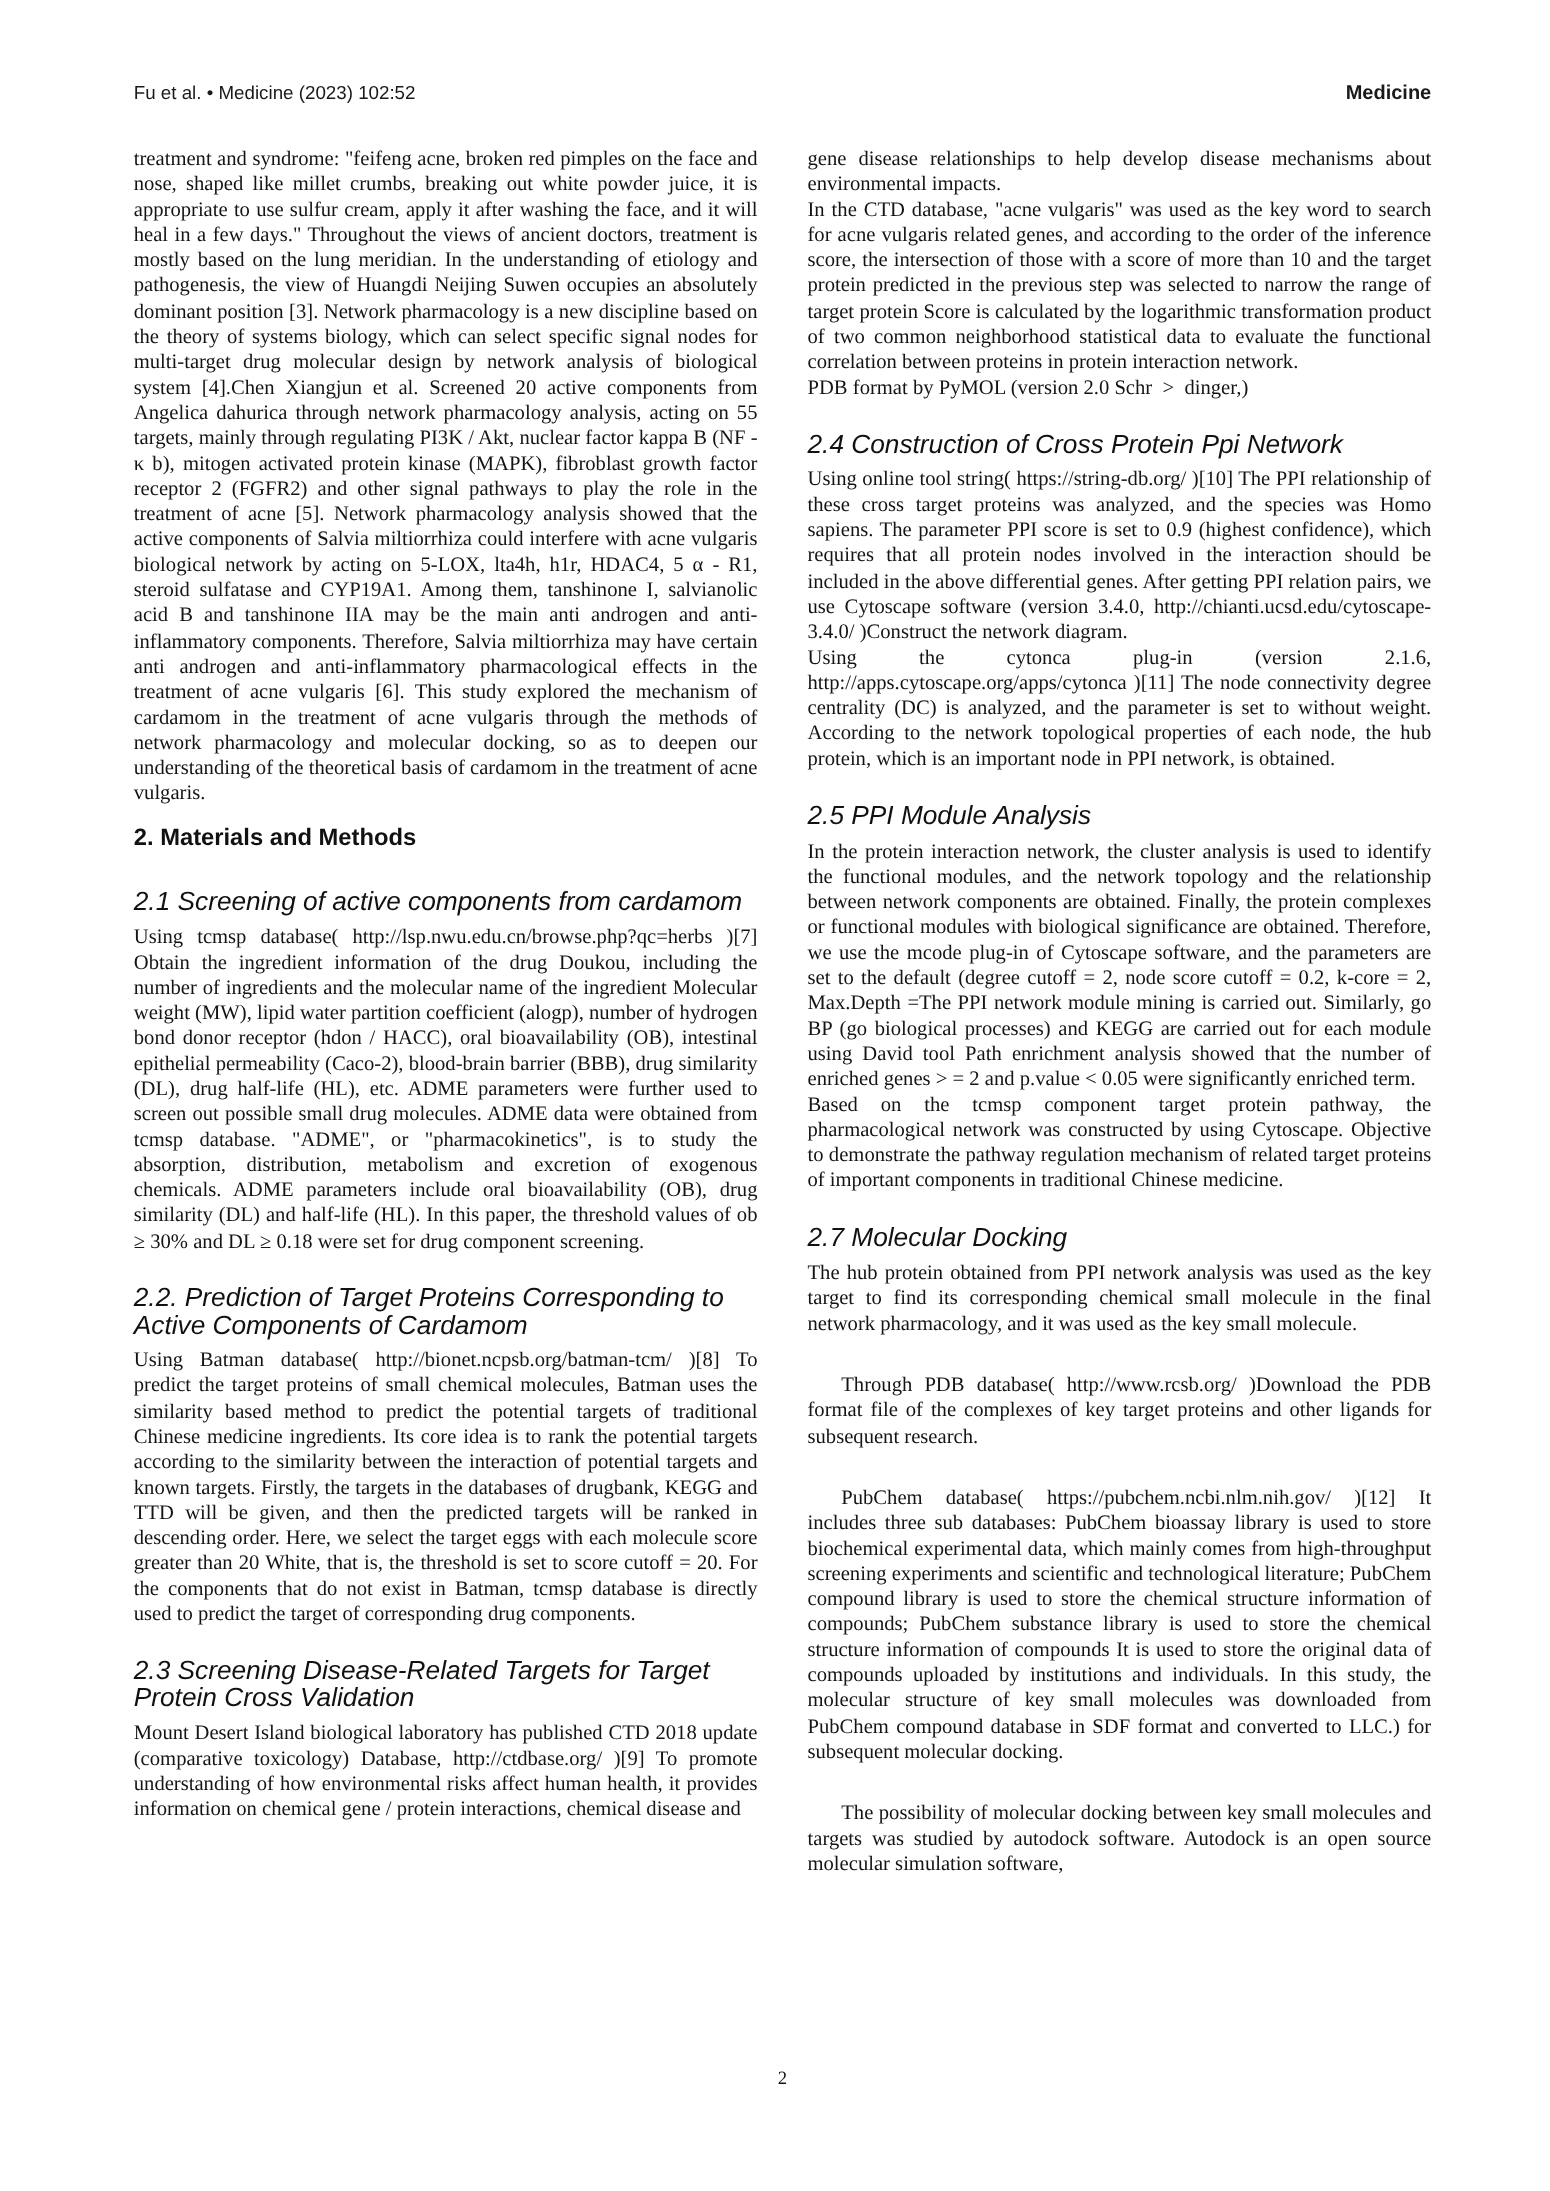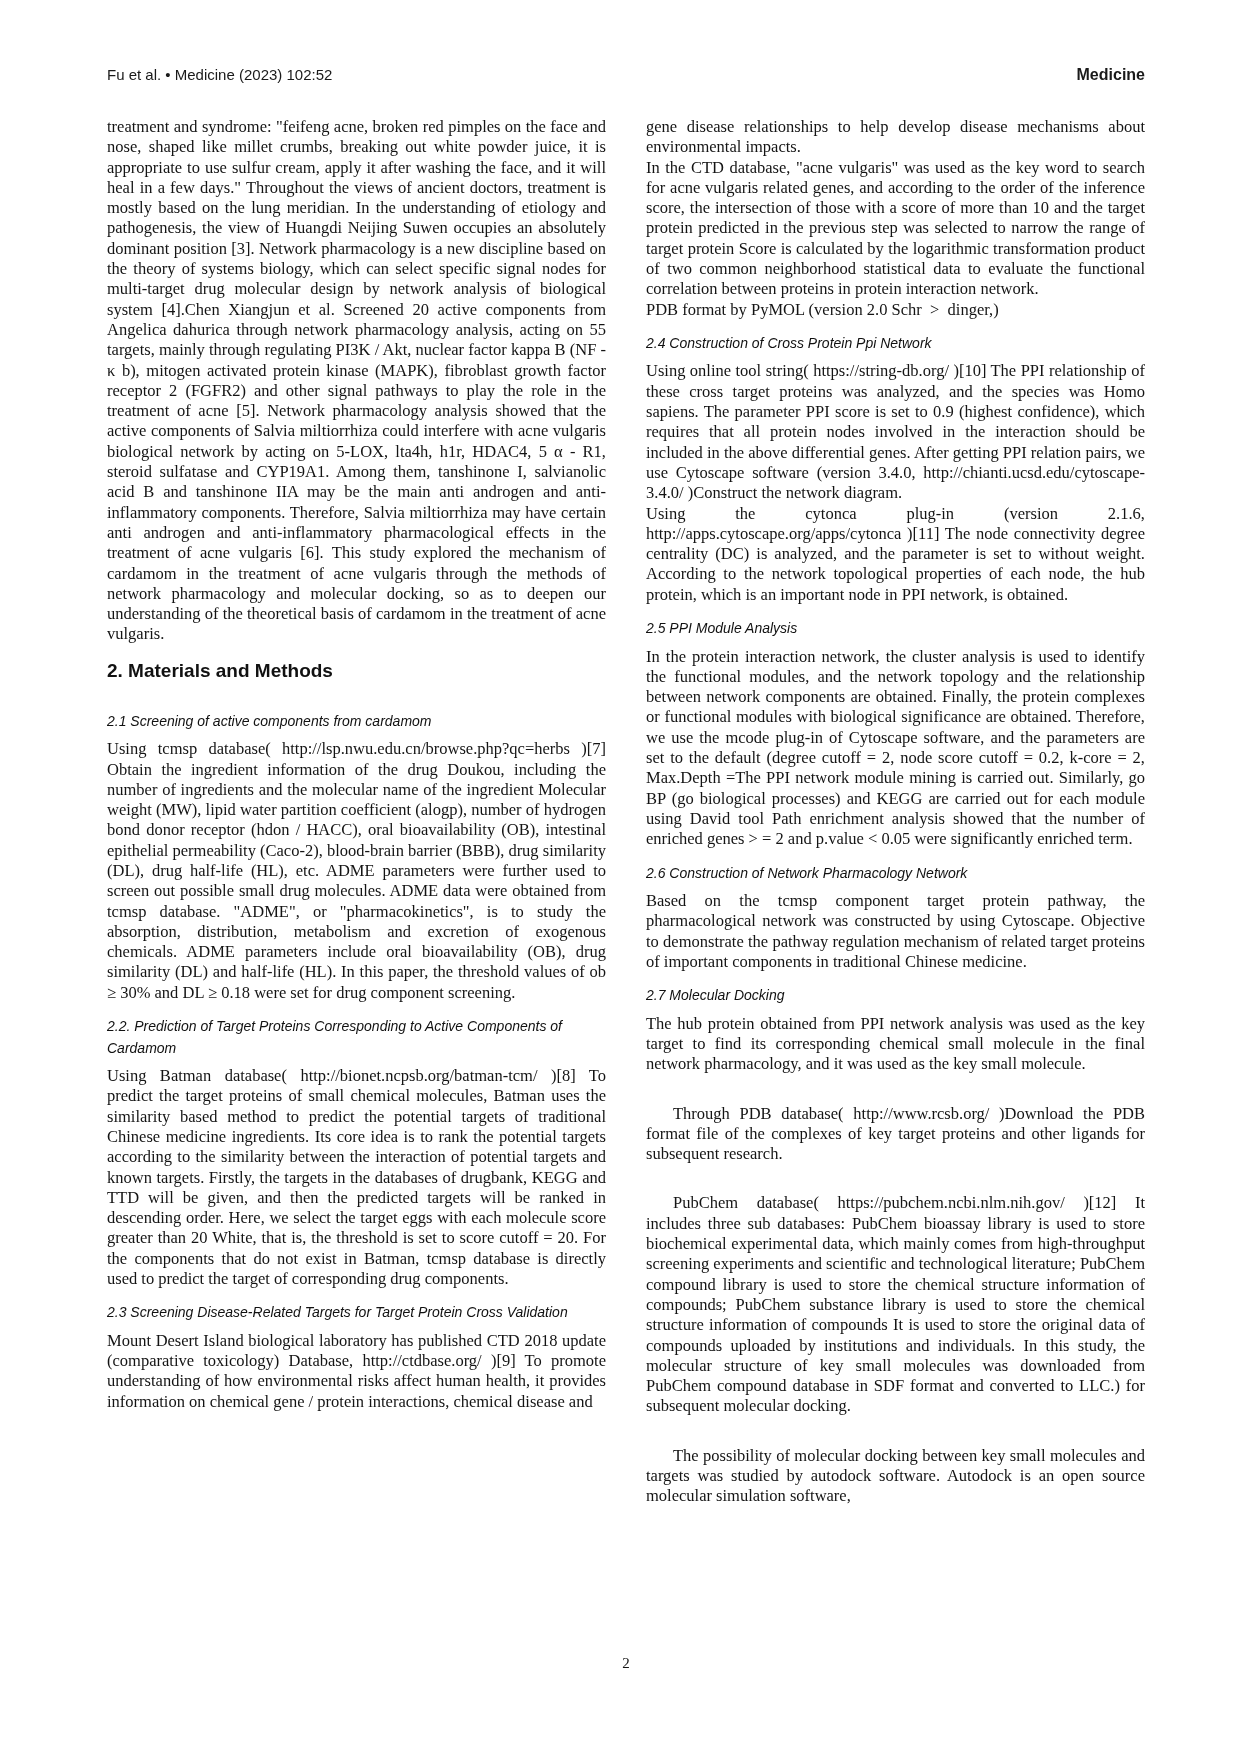--- a/index.html
+++ b/index.html
@@ -29,22 +29,22 @@
     text-align:justify; color:#141414;
   }
   .para.indent { text-indent:27px;margin-top:29px; }
   .section {
     font-family:"Liberation Sans",sans-serif;
     font-size:19px; font-weight:bold; color:#111;
     margin:14px 0 28px; line-height:24px;
   }
   .subsection {
     font-family:"Liberation Sans",sans-serif;
-    font-size:14px; font-style:italic; font-weight:normal; color:#111;
-    margin:13px 0 7px; line-height:21.5px;
+    font-size:21px; font-style:italic; font-weight:normal; color:#111;
+    margin:25px 0 7px; line-height:21.5px;
     text-align:left;
   }
   .page-footer {
     position:absolute; top:1655px; left:107px; right:95px;
     text-align:center; font-size:15px; color:#141414;
   }
 </style>
 </head>
 <body>
 
@@ -67,21 +67,20 @@
       </section>
     <section class="col" id="col-right">
         <p class="para">gene disease relationships to help develop disease mechanisms about environmental impacts.</p>
         <p class="para">In the CTD database, "acne vulgaris" was used as the key word to search for acne vulgaris related genes, and according to the order of the inference score, the intersection of those with a score of more than 10 and the target protein predicted in the previous step was selected to narrow the range of target protein Score is calculated by the logarithmic transformation product of two common neighborhood statistical data to evaluate the functional correlation between proteins in protein interaction network.</p>
         <p class="para">PDB format by PyMOL (version 2.0 Schr &nbsp;&gt;&nbsp; dinger,)</p>
         <h3 class="subsection">2.4 Construction of Cross Protein Ppi Network</h3>
         <p class="para">Using online tool string(&nbsp;https://string-db.org/&nbsp;)[10] The PPI relationship of these cross target proteins was analyzed, and the species was Homo sapiens. The parameter PPI score is set to 0.9 (highest confidence), which requires that all protein nodes involved in the interaction should be included in the above differential genes. After getting PPI relation pairs, we use Cytoscape software (version 3.4.0, http://chianti.ucsd.edu/cytoscape-3.4.0/&nbsp;)Construct the network diagram.</p>
         <p class="para">Using the cytonca plug-in (version 2.1.6, http://apps.cytoscape.org/apps/cytonca&nbsp;)[11] The node connectivity degree centrality (DC) is analyzed, and the parameter is set to without weight. According to the network topological properties of each node, the hub protein, which is an important node in PPI network, is obtained.</p>
         <h3 class="subsection">2.5 PPI Module Analysis</h3>
         <p class="para">In the protein interaction network, the cluster analysis is used to identify the functional modules, and the network topology and the relationship between network components are obtained. Finally, the protein complexes or functional modules with biological significance are obtained. Therefore, we use the mcode plug-in of Cytoscape software, and the parameters are set to the default (degree cutoff = 2, node score cutoff = 0.2, k-core = 2, Max.Depth =The PPI network module mining is carried out. Similarly, go BP (go biological processes) and KEGG are carried out for each module using David tool Path enrichment analysis showed that the number of enriched genes &gt; = 2 and p.value &lt; 0.05 were significantly enriched term.</p>
-        <h3 class="subsection">2.6 Construction of Network Pharmacology Network</h3>
         <p class="para">Based on the tcmsp component target protein pathway, the pharmacological network was constructed by using Cytoscape. Objective to demonstrate the pathway regulation mechanism of related target proteins of important components in traditional Chinese medicine.</p>
         <h3 class="subsection">2.7 Molecular Docking</h3>
         <p class="para">The hub protein obtained from PPI network analysis was used as the key target to find its corresponding chemical small molecule in the final network pharmacology, and it was used as the key small molecule.</p>
         <p class="para indent">Through PDB database(&nbsp;http://www.rcsb.org/&nbsp;)Download the PDB format file of the complexes of key target proteins and other ligands for subsequent research.</p>
         <p class="para indent">PubChem database(&nbsp;https://pubchem.ncbi.nlm.nih.gov/&nbsp;)[12] It includes three sub databases: PubChem bioassay library is used to store biochemical experimental data, which mainly comes from high-throughput screening experiments and scientific and technological literature; PubChem compound library is used to store the chemical structure information of compounds; PubChem substance library is used to store the chemical structure information of compounds It is used to store the original data of compounds uploaded by institutions and individuals. In this study, the molecular structure of key small molecules was downloaded from PubChem compound database in SDF format and converted to LLC.) for subsequent molecular docking.</p>
         <p class="para indent">The possibility of molecular docking between key small molecules and targets was studied by autodock software. Autodock is an open source molecular simulation software,</p>
       </section>
   </main>
 
   <footer class="page-footer">

